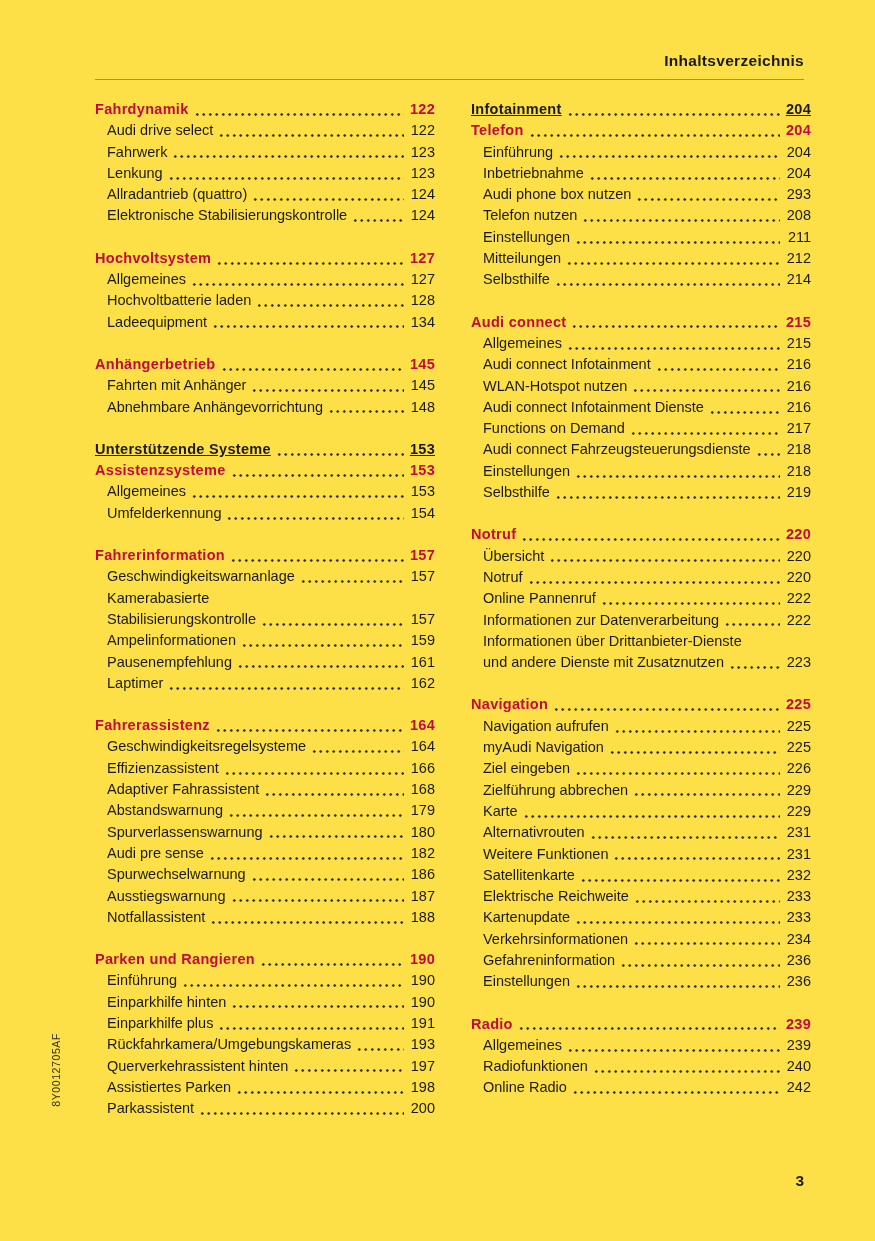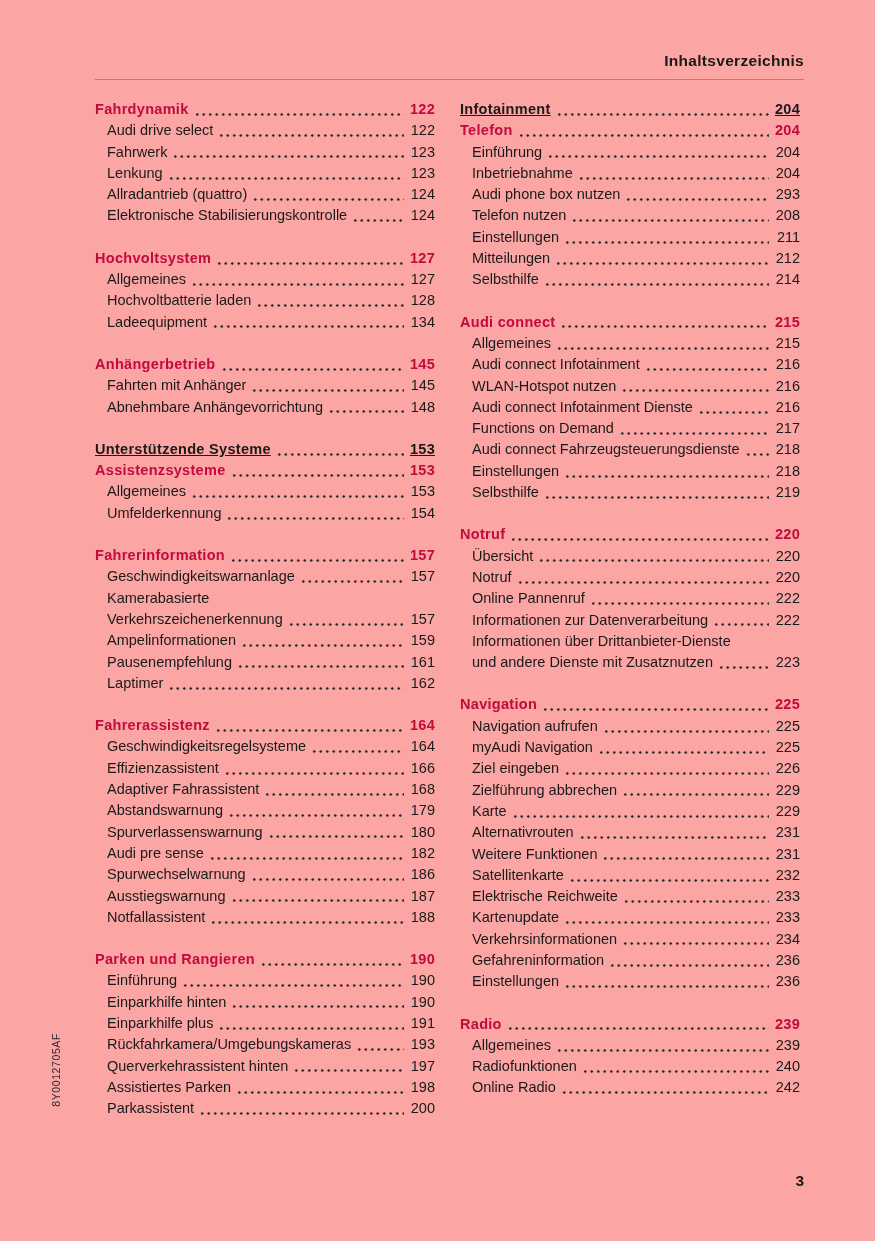--- a/index.html
+++ b/index.html
@@ -1,27 +1,27 @@
 <!DOCTYPE html>
 <html style="--accent: #c20a3c;"><head>
 <meta charset="utf-8">
 <style>
   html,body{margin:0;padding:0;background:#ffffff;}
   .page{
     position:relative;
     width:875px;height:1241px;
-    background:#fca5a5;
+    background:#fde047;
     font-family:"Liberation Sans",sans-serif;
     color:#1a1a1a;
     overflow:hidden;
   }
   .frame{position:absolute;left:95px;top:0;width:709px;height:1241px;}
   header{padding-top:52px;padding-bottom:9px;border-bottom:1px solid #8f8f8f;text-align:right;}
   .header-title{font-weight:bold;font-size:15.5px;letter-spacing:0.3px;color:#1a1a1a;}
-  .columns{display:flex;gap:25px;margin-top:19px;}
+  .columns{display:flex;gap:36px;margin-top:19px;}
   .col{flex:0 0 340px;width:340px;font-size:14.5px;line-height:21.3px;}
   .col section{margin-top:21px;}
   .col section:first-child,.col section.attached{margin-top:0;}
   .row{display:flex;}
   .row .label{flex:0 0 auto;white-space:nowrap;}
   .row.entry{padding-left:12px;}
   .leader{
     flex:1 1 auto;min-width:10px;
     margin:0 3px 0 5px;
     background-image:radial-gradient(circle,#2e2e2e 1.05px,rgba(0,0,0,0) 1.45px);
@@ -154,21 +154,21 @@
             </div>
             <div class="row entry">
               <span class="label">Geschwindigkeitswarnanlage</span>
               <span class="leader"></span>
               <span class="num">157</span>
             </div>
             <div class="row entry">
               <span class="label">Kamerabasierte</span>
             </div>
             <div class="row entry">
-              <span class="label">Verkehrszeichenerkennung</span>
+              <span class="label">Stabilisierungskontrolle</span>
               <span class="leader"></span>
               <span class="num">157</span>
             </div>
             <div class="row entry">
               <span class="label">Ampelinformationen</span>
               <span class="leader"></span>
               <span class="num">159</span>
             </div>
             <div class="row entry">
               <span class="label">Pausenempfehlung</span>

